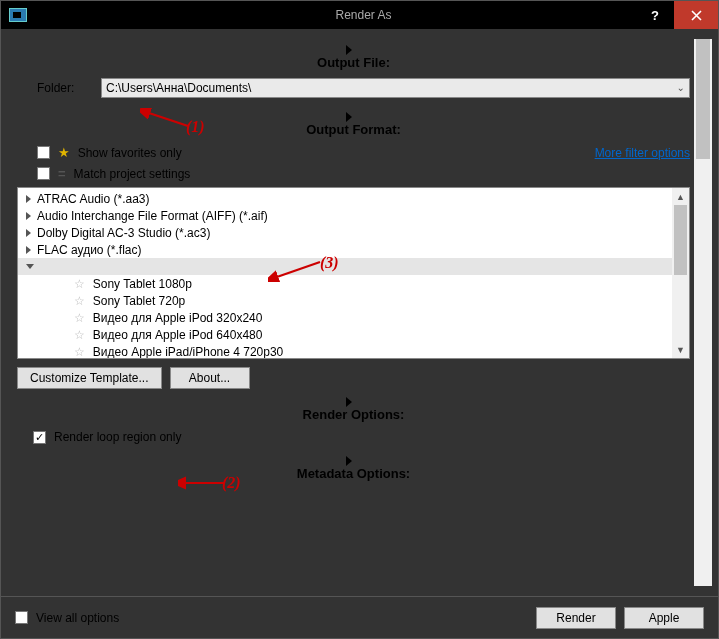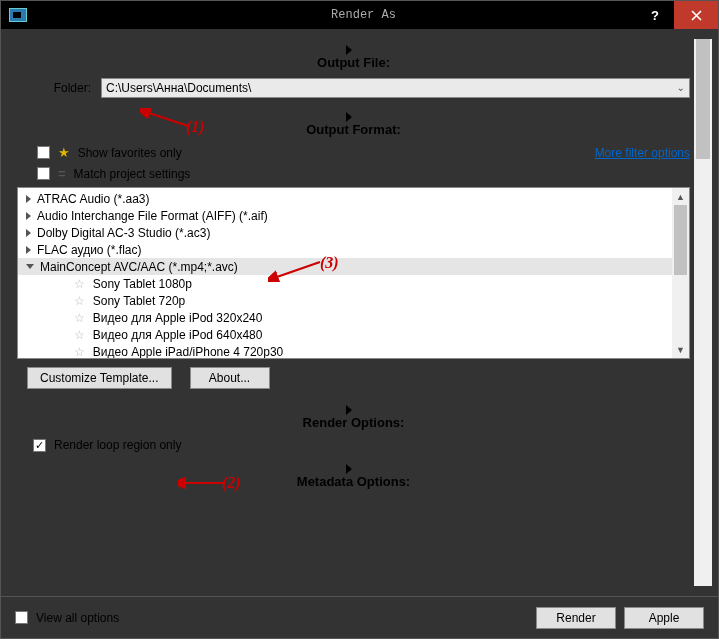--- a/index.html
+++ b/index.html
@@ -1,33 +1,33 @@
 <!DOCTYPE html>
 <html><head>
 <meta charset="utf-8">
 <style>
   * { box-sizing: border-box; margin: 0; padding: 0; font-family: "Segoe UI", Tahoma, sans-serif; }
   body { background: #000; width: 719px; height: 639px; position: relative; overflow: hidden; }
   .window { width: 719px; height: 639px; background: #333; border: 1px solid #555; display: flex; flex-direction: column; }
   .titlebar { height: 28px; background: #000; display: flex; align-items: center; color: #aaa; font-size: 12px; position: relative; }
   .appicon { width: 18px; height: 14px; background: #2a7ab0; margin-left: 8px; margin-right: 8px; position: relative; border:1px solid #6cc; }
   .appicon::after{content:""; position:absolute; left:3px; top:3px; width:8px; height:6px; background:#000;}
-  .title { position:absolute; left:8px; right:0; text-align:center; font-size:12px;font-family:Liberation Mono, monospace; }
+  .title { position:absolute; left:8px; right:0; text-align:center; font-size:12px; }
   .winbtns { margin-left: auto; display:flex; height:100%; }
   .winbtn { width:44px; height:100%; display:flex; align-items:center; justify-content:center; color:#fff; font-size:14px;}
   .winbtn.help { width:38px; font-size:13px; font-weight:bold;}
   .winbtn.close { background:#c0392b; }
   .content { flex:1; background:#333; padding: 10px 6px 10px 16px; color:#000; display:flex; }
   .scrollarea { flex:1; overflow:hidden; padding-right:4px;}
   .scrollbar-outer { width:18px; background:#f0f0f0; position:relative; margin-left:0;}
   .scrollbar-outer .thumb { position:absolute; top:0; left:2px; right:2px; height:120px; background:#c1c1c1;}
   .section-head { display:flex; align-items:center; font-weight:bold; font-size:13px; color:#000; margin: 6px 0 8px 0; flex-direction: column;}
   .tri { width:0; height:0; border-top:5px solid transparent; border-bottom:5px solid transparent; border-left:6px solid #000; margin-right:10px; transform:none;}
   .row { display:flex; align-items:center; font-size:12px; color:#000; margin-bottom:6px; }
-  .label { width:54px; text-align:right; margin-right:10px;}
+  .label { width:54px; margin-right:10px;}
   .textinput { flex:1; height:20px; border:1px solid #7a9fd4; background:#fff; font-size:12px; padding:1px 4px; color:#000; outline:none;}
   .folderbox { flex:1; height:20px; border:1px solid #888; background:#eaeaea; font-size:12px; padding:1px 4px; display:flex; align-items:center; position:relative;}
   .folderbox .chev { position:absolute; right:4px; top:3px; font-size:10px; color:#555;}
   .btn { height:22px; border:1px solid #888; background:#e1e1e1; font-size:12px; padding:0 12px; margin-left:8px; cursor:pointer; min-width:80px; text-align:center; display:flex; align-items:center; justify-content:center;}
   .checkbox { width:13px; height:13px; border:1px solid #777; background:#fff; margin-right:8px; display:inline-flex; align-items:center; justify-content:center; font-size:11px; line-height:1;}
   .checkbox.checked::after{content:"✓"; color:#000; font-size:11px;}
   .star { color:#e0b400; font-size:13px; margin-right:8px; }
   .eqicon { font-size:13px; margin-right:8px; font-weight:bold; color:#555;}
   .link { color:#0066cc; text-decoration:underline; font-size:12px;}
   .formatlist { border:1px solid #888; background:#fff; height:172px; margin-top:6px; display:flex;}
@@ -37,21 +37,21 @@
   .formatlist .scrollbar .track{position:absolute; top:17px; bottom:17px; left:0; right:0;}
   .formatlist .scrollbar .thumb2{position:absolute; left:2px; right:2px; top:0; height:70px; background:#c1c1c1;}
   .fmt-item { display:flex; align-items:center; font-size:12px; height:17px; padding-left:8px; white-space:nowrap;}
   .fmt-item .exp { width:0;height:0; border-top:4px solid transparent; border-bottom:4px solid transparent; border-left:5px solid #555; margin-right:6px;}
   .fmt-item .exp.open{ border-left:4px solid transparent; border-right:4px solid transparent; border-top:5px solid #555; border-bottom:none;}
   .fmt-item.selected{ background:#e5e5e5;}
   .sub-item { display:flex; align-items:center; font-size:12px; height:17px; padding-left:56px;}
   .sub-item .favstar{ color:#bbb; margin-right:8px; font-size:12px;}
   .sub-item .eq2{ color:#666; margin-right:8px; font-size:12px; font-weight:bold;}
   .belowlist { display:flex; margin-top:8px; gap:8px;}
-  .belowlist .btn{ margin-left:10px;}
+  .belowlist .btn{ margin-left:0;}
   .footer { height:42px; background:#333; border-top:1px solid #555; display:flex; align-items:center; padding:6px 14px; font-size:12px;}
   .footer .spacer{flex:1;}
   .annot { position:absolute; color:#c00; font-weight:bold; font-style:italic; font-size:16px; font-family:"Times New Roman",serif; pointer-events:none; z-index:50;}
   .arrow { position:absolute; pointer-events:none; z-index:49;}
   svg { display:block; }
 </style>
 </head>
 <body>
 
 <div class="window">
@@ -114,21 +114,20 @@
           <div class="fmt-item">
               <span class="exp"></span>
               <span>Dolby Digital AC-3 Studio (*.ac3)</span>
             </div>
           <div class="fmt-item">
               <span class="exp"></span>
               <span>FLAC аудио (*.flac)</span>
             </div>
           <div class="fmt-item selected">
               <span class="exp open"></span>
-              <span>MainConcept AVC/AAC (*.mp4;*.avc)</span>
             </div>
           <div class="sub-item">
               <span class="favstar">☆</span>
               <span>Sony Tablet 1080p</span>
             </div>
           <div class="sub-item">
               <span class="favstar">☆</span>
               <span>Sony Tablet 720p</span>
             </div>
           <div class="sub-item">
@@ -156,21 +155,21 @@
             </div>
           <div class="down" style="position:absolute;bottom:0;left:0;right:0;">▼</div>
         </div>
       </div>
 
       <div class="belowlist">
         <div class="btn" style="min-width:140px;">Customize Template...</div>
         <div class="btn">About...</div>
       </div>
 
-      <div class="section-head" style="margin-top:16px;">
+      <div class="section-head" style="margin-top:8px;">
         <span class="tri"></span>
         <span>Render Options:</span>
       </div>
       <div class="row" style="padding-left:16px;">
         <span class="checkbox checked"></span>
         <span>Render loop region only</span>
       </div>
 
       <div class="section-head" style="margin-top:12px;">
         <span class="tri"></span>

